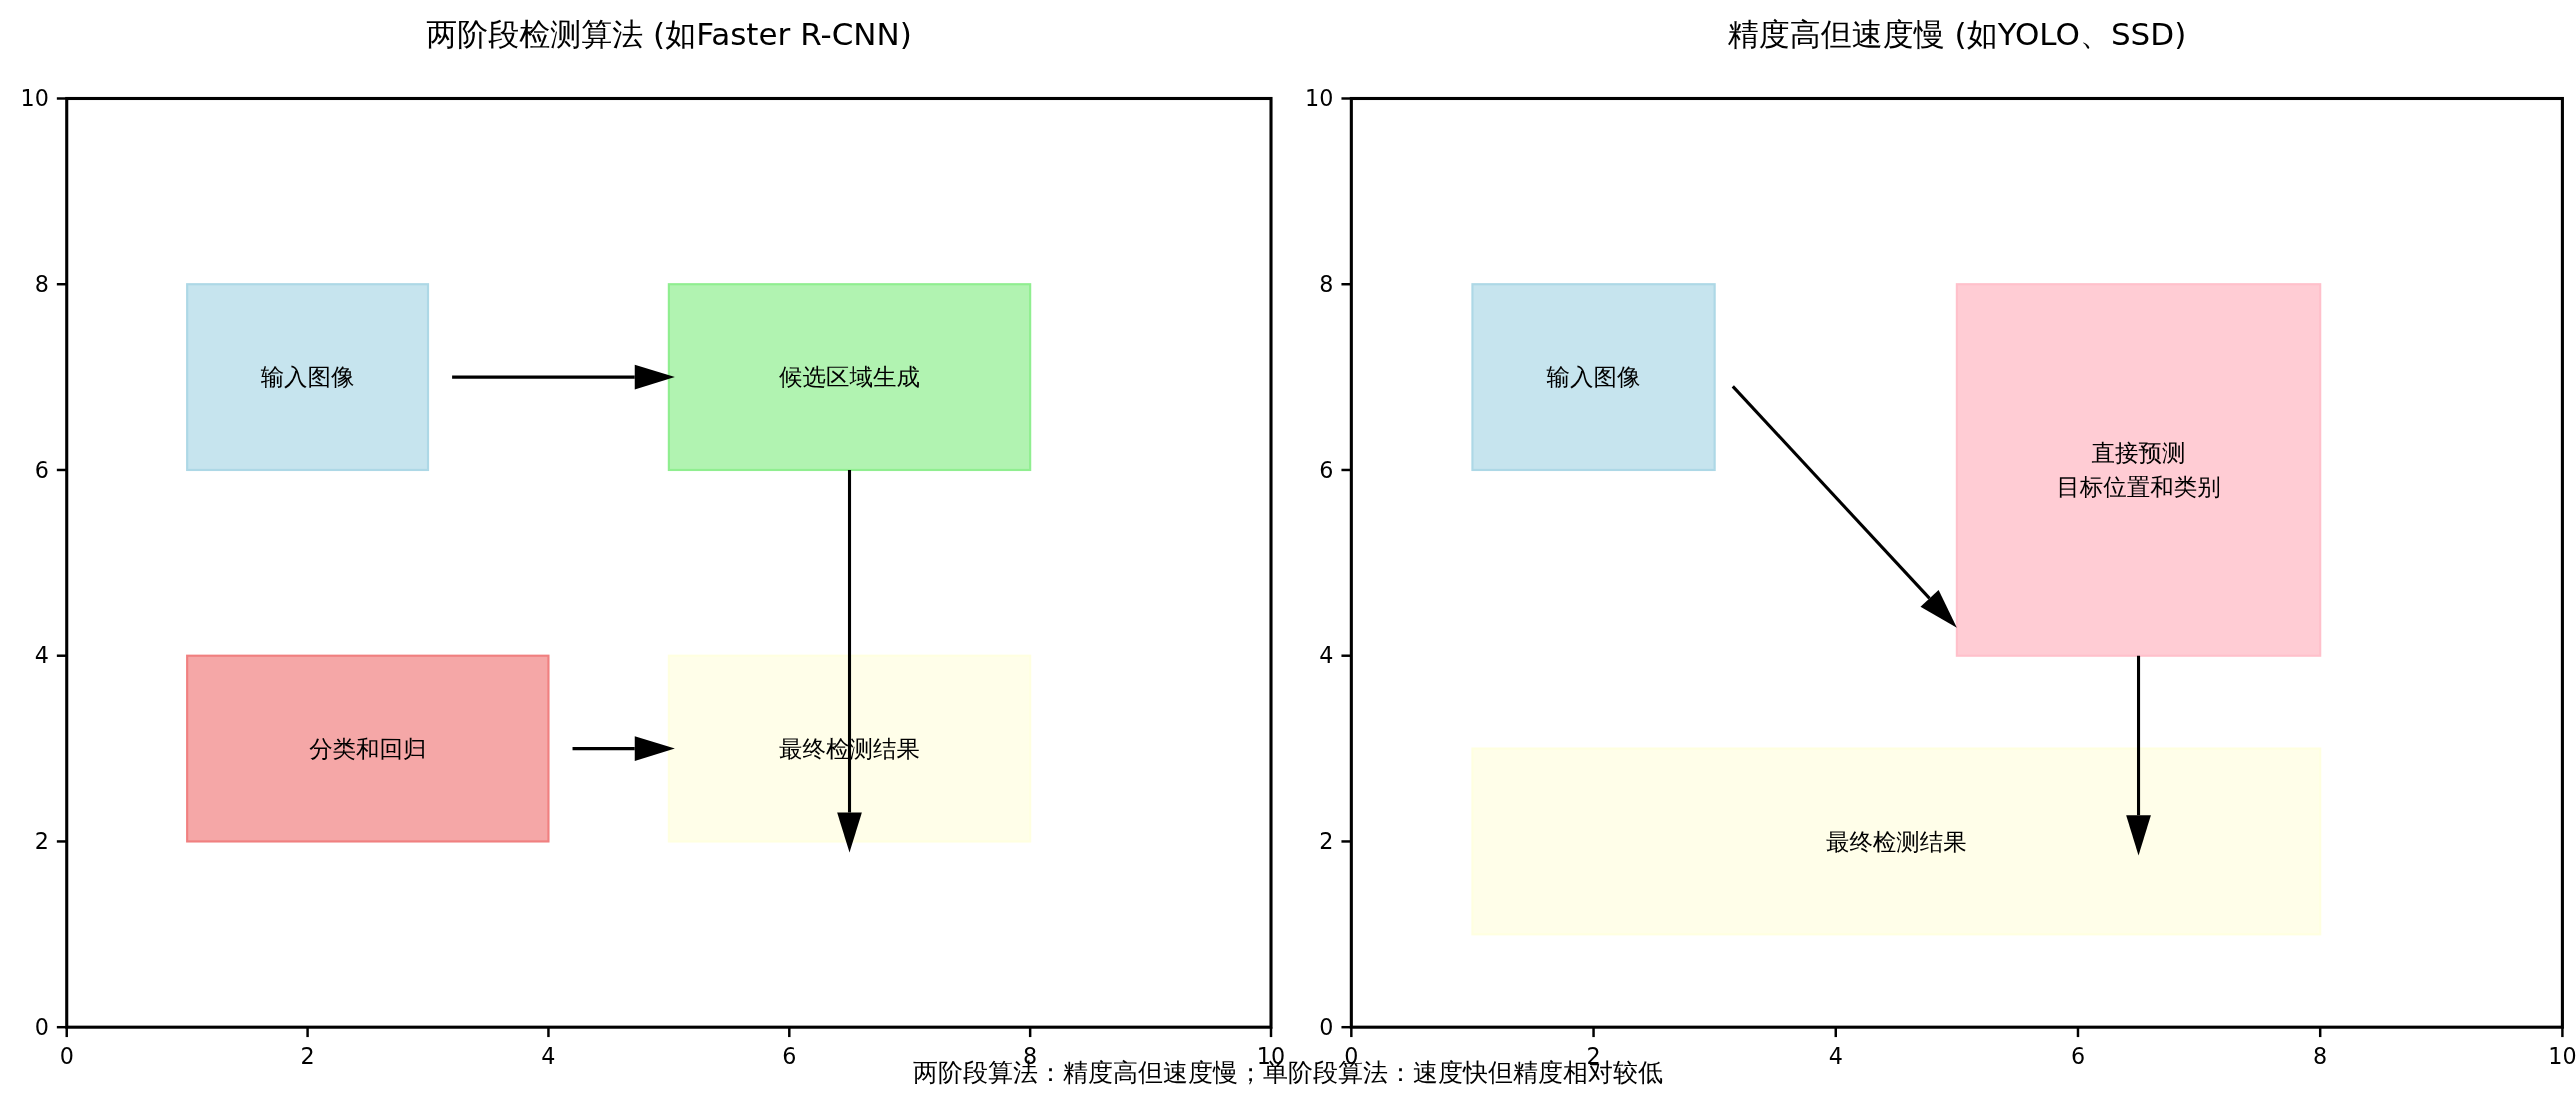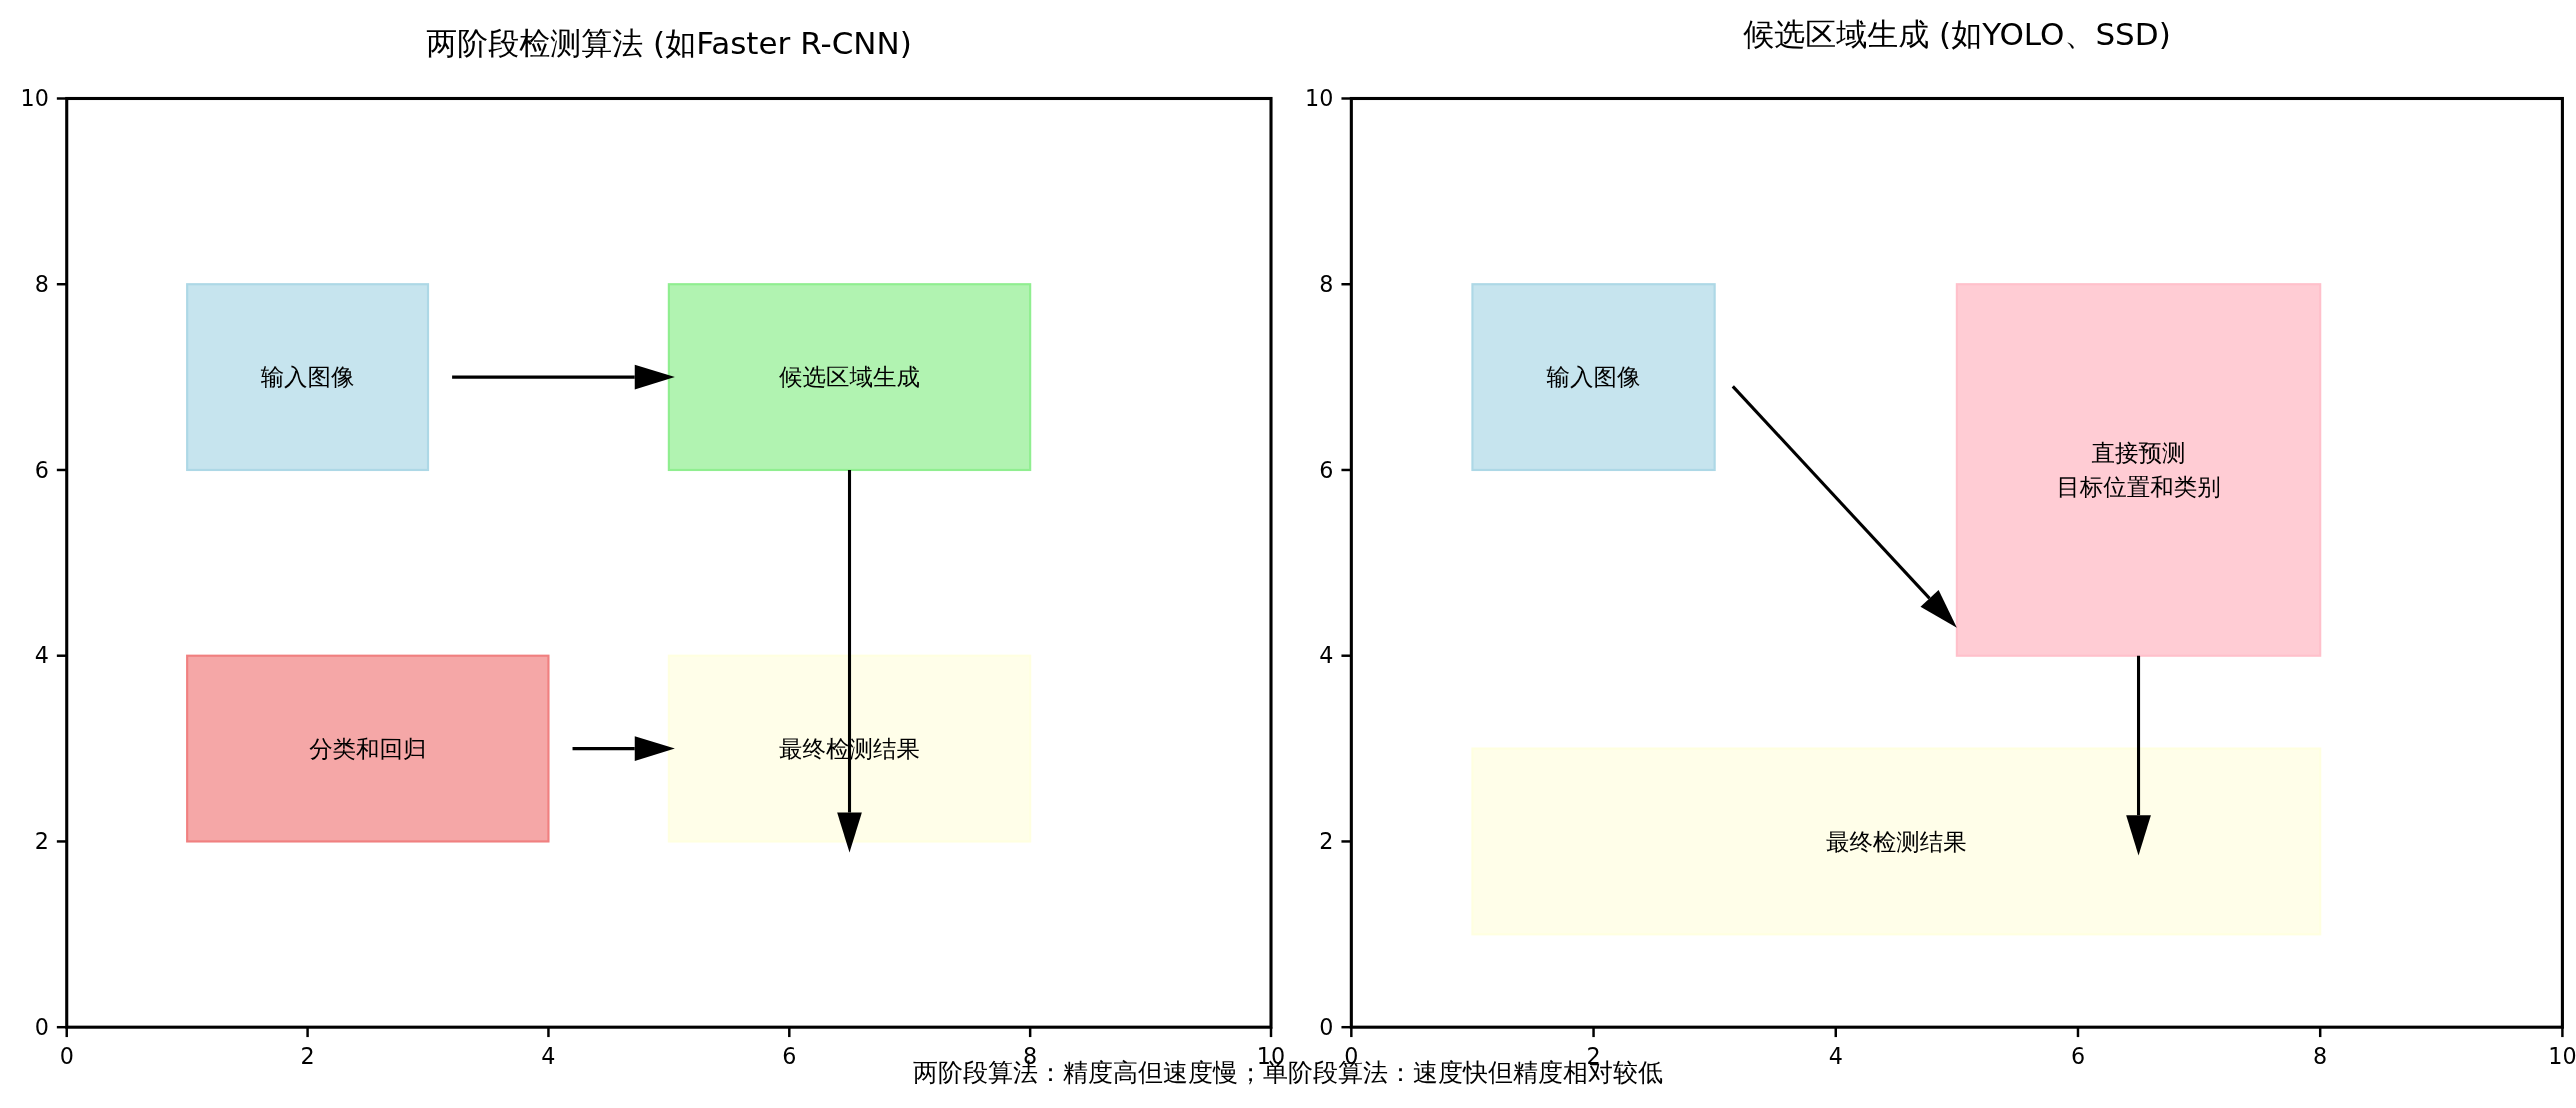--- a/index.html
+++ b/index.html
@@ -108,17 +108,17 @@
       <text x="2158" y="1374" text-anchor="end" font-size="36" fill="#000000">2</text>
       <line x1="2171" y1="1060.8" x2="2187" y2="1060.8" stroke="#000000" stroke-width="4"></line>
       <text x="2158" y="1073.3999999999999" text-anchor="end" font-size="36" fill="#000000">4</text>
       <line x1="2171" y1="760.1999999999999" x2="2187" y2="760.1999999999999" stroke="#000000" stroke-width="4"></line>
       <text x="2158" y="772.8" text-anchor="end" font-size="36" fill="#000000">6</text>
       <line x1="2171" y1="459.5999999999999" x2="2187" y2="459.5999999999999" stroke="#000000" stroke-width="4"></line>
       <text x="2158" y="472.19999999999993" text-anchor="end" font-size="36" fill="#000000">8</text>
       <line x1="2171" y1="159" x2="2187" y2="159" stroke="#000000" stroke-width="4"></line>
       <text x="2158" y="171.6" text-anchor="end" font-size="36" fill="#000000">10</text>
     </svg>
-  <div class="panel-title" id="title-0" style="left: 669px; top: 16px; margin-top: 9px;">两阶段检测算法 (如Faster R-CNN)</div>
-  <div class="panel-title" id="title-1" style="left: 1957px; top: 16px;">候选区域生成 (如YOLO、SSD)</div>
+  <div class="panel-title" id="title-0" style="left: 669px; top: 16px;">两阶段检测算法 (如Faster R-CNN)</div>
+  <div class="panel-title" id="title-1" style="left: 1957px; top: 16px;">精度高但速度慢 (如YOLO、SSD)</div>
   <div class="figure-caption" style="top: 1058px; text-align: center;">两阶段算法：精度高但速度慢；单阶段算法：速度快但精度相对较低</div>
 </div>
 
 
 </body></html>

